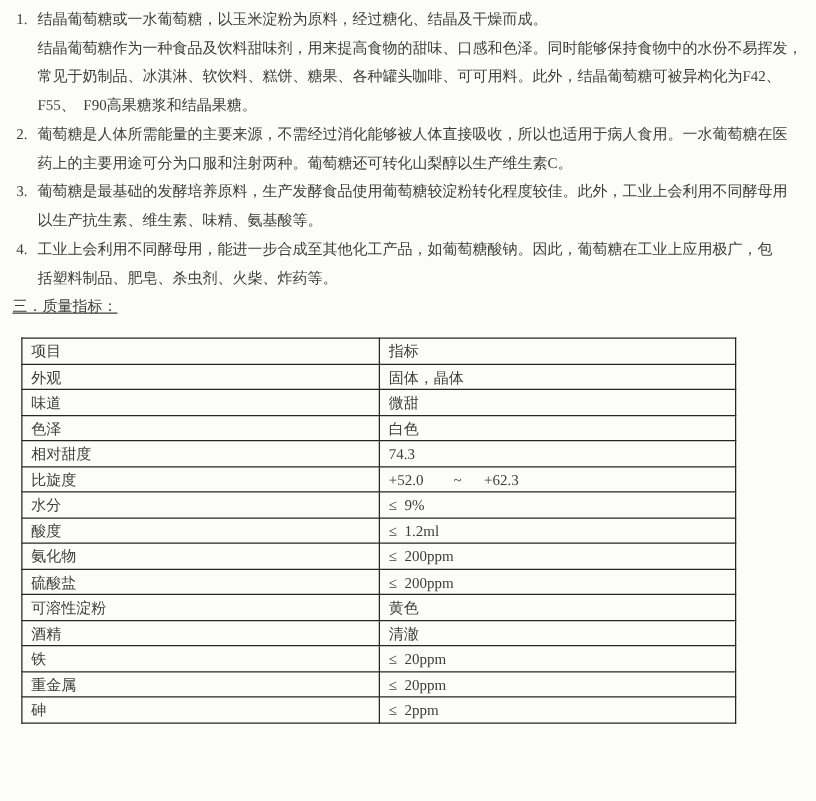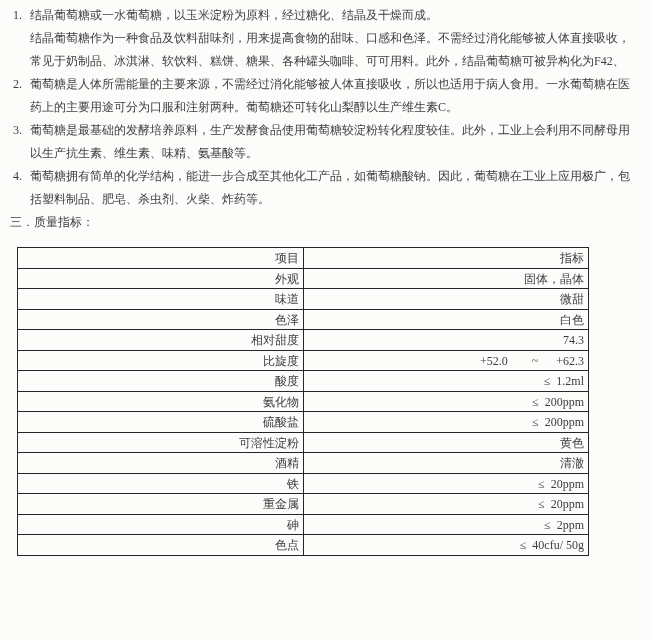--- a/index.html
+++ b/index.html
@@ -16,29 +16,28 @@
   }
   .doc { width: 653px; height: 641px; padding: 4px 6px 0 10px; overflow: hidden; }
 
   
   .list-item { display: flex; align-items: flex-start; }
   .num { flex: 0 0 20px; padding-left: 3px; line-height: 23px; }
   .item-body { flex: 1 1 auto; min-width: 0; }
   .line { line-height: 23px; white-space: pre; }
 
   
-  .heading { line-height: 23px; white-space: pre; }
+  .heading { line-height: 23px; white-space: pre; text-decoration: underline; }
 
   
   table.qtable {
     border-collapse: collapse;
     table-layout: fixed;
     width: 572px;
     margin: 13px 0 0 7px;
-    text-align: right;
   }
   col.c1 { width: 286px; }
   .qtable td {
     border: 1px solid #262626;
     height: 20.5px;
     padding: 1px 4px 0 7px;
     white-space: pre;
     overflow: hidden;
     line-height: 18px;
     vertical-align: middle;
@@ -47,42 +46,43 @@
 </style>
 </head>
 <body>
 
 <div class="doc">
   <div id="num-list">
       <div class="list-item">
         <span class="num">1.</span>
         <div class="item-body">
           <div class="line">结晶葡萄糖或一水葡萄糖，以玉米淀粉为原料，经过糖化、结晶及干燥而成。</div>
-          <div class="line">结晶葡萄糖作为一种食品及饮料甜味剂，用来提高食物的甜味、口感和色泽。不需经过消化能够被人体直接吸收，</div>
+          <div class="line">结晶葡萄糖作为一种食品及饮料甜味剂，用来提高食物的甜味、口感和色泽。同时能够保持食物中的水份不易挥发，</div>
           <div class="line">常见于奶制品、冰淇淋、软饮料、糕饼、糖果、各种罐头咖啡、可可用料。此外，结晶葡萄糖可被异构化为F42、</div>
+          <div class="line">F55、  F90高果糖浆和结晶果糖。</div>
         </div>
       </div>
       <div class="list-item">
         <span class="num">2.</span>
         <div class="item-body">
           <div class="line">葡萄糖是人体所需能量的主要来源，不需经过消化能够被人体直接吸收，所以也适用于病人食用。一水葡萄糖在医</div>
           <div class="line">药上的主要用途可分为口服和注射两种。葡萄糖还可转化山梨醇以生产维生素C。</div>
         </div>
       </div>
       <div class="list-item">
         <span class="num">3.</span>
         <div class="item-body">
           <div class="line">葡萄糖是最基础的发酵培养原料，生产发酵食品使用葡萄糖较淀粉转化程度较佳。此外，工业上会利用不同酵母用</div>
           <div class="line">以生产抗生素、维生素、味精、氨基酸等。</div>
         </div>
       </div>
       <div class="list-item">
         <span class="num">4.</span>
         <div class="item-body">
-          <div class="line">葡萄糖拥有简单的化学结构，能进一步合成至其他化工产品，如葡萄糖酸钠。因此，葡萄糖在工业上应用极广，包</div>
+          <div class="line">工业上会利用不同酵母用，能进一步合成至其他化工产品，如葡萄糖酸钠。因此，葡萄糖在工业上应用极广，包</div>
           <div class="line">括塑料制品、肥皂、杀虫剂、火柴、炸药等。</div>
         </div>
       </div>
     </div>
   <div class="heading">三．质量指标：</div>
   <table class="qtable">
     <colgroup>
         <col class="c1">
         <col class="c2">
       </colgroup>
@@ -105,20 +105,24 @@
         </tr>
         <tr class="trow">
           <td class="cell">相对甜度</td>
           <td class="cell">74.3</td>
         </tr>
         <tr class="trow">
           <td class="cell">比旋度</td>
           <td class="cell">+52.0        ~      +62.3</td>
         </tr>
         <tr class="trow">
+          <td class="cell">水分</td>
+          <td class="cell">≤  9%</td>
+        </tr>
+        <tr class="trow">
           <td class="cell">酸度</td>
           <td class="cell">≤  1.2ml</td>
         </tr>
         <tr class="trow">
           <td class="cell">氨化物</td>
           <td class="cell">≤  200ppm</td>
         </tr>
         <tr class="trow">
           <td class="cell">硫酸盐</td>
           <td class="cell">≤  200ppm</td>
@@ -136,19 +140,15 @@
           <td class="cell">≤  20ppm</td>
         </tr>
         <tr class="trow">
           <td class="cell">重金属</td>
           <td class="cell">≤  20ppm</td>
         </tr>
         <tr class="trow">
           <td class="cell">砷</td>
           <td class="cell">≤  2ppm</td>
         </tr>
-        <tr class="trow">
-          <td class="cell">色点</td>
-          <td class="cell">≤  40cfu/ 50g</td>
-        </tr>
       </tbody>
   </table>
 </div>
 
 </body></html>

